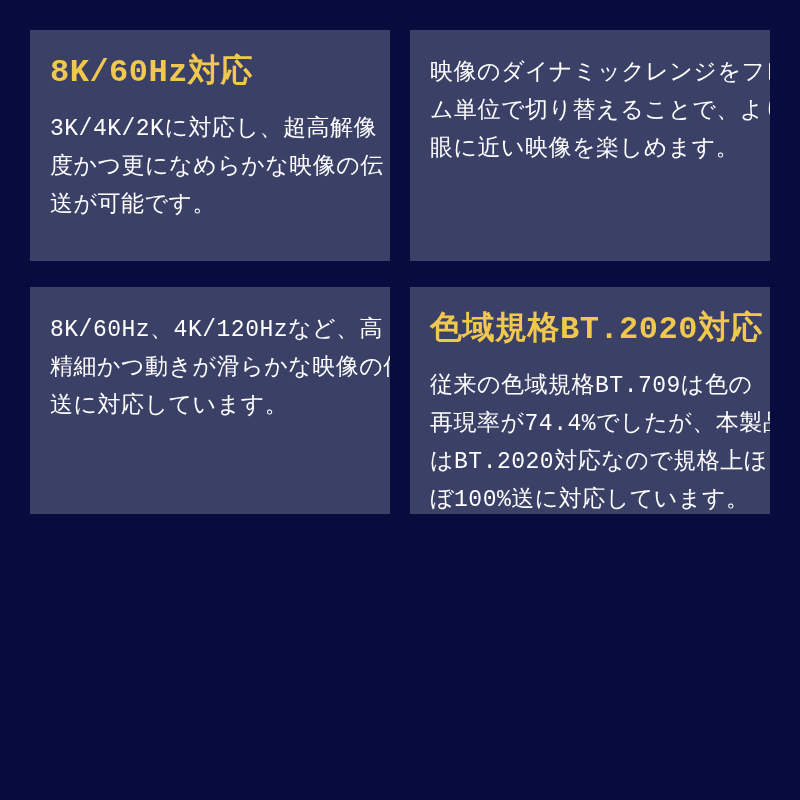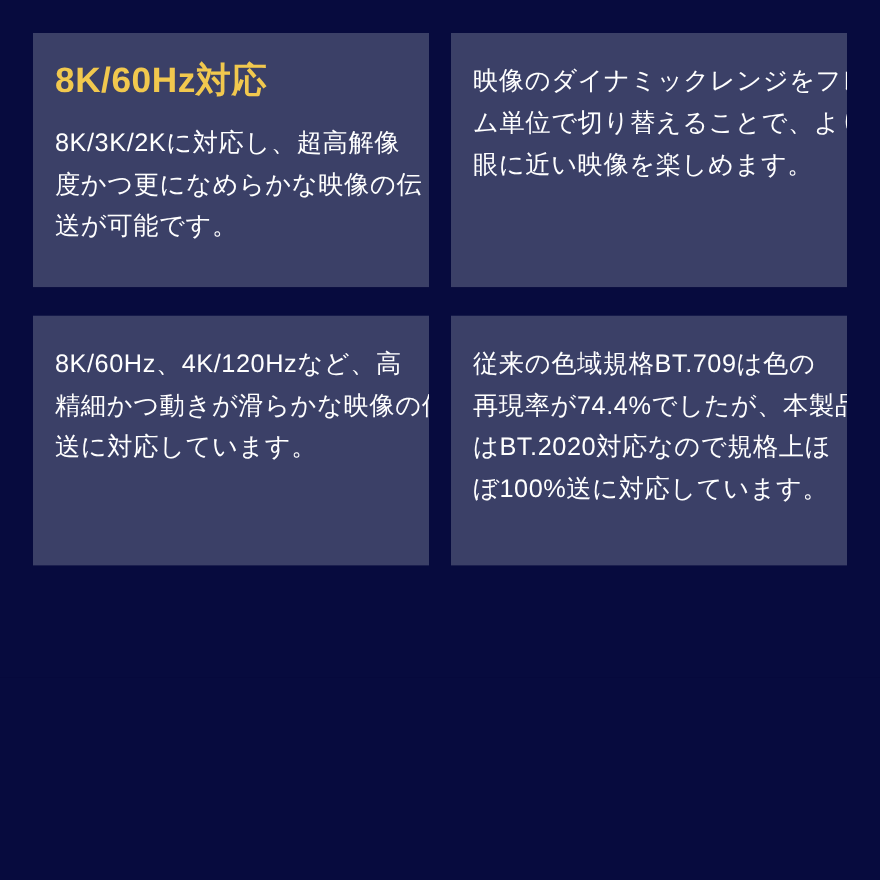--- a/index.html
+++ b/index.html
@@ -5,21 +5,21 @@
   html, body {
     margin: 0;
     padding: 0;
     background: #070b3e;
   }
   .canvas {
     position: relative;
     width: 800px;
     height: 616px;
     background: #070b3e;
-    font-family: Liberation Sans, sans-serif;
+    font-family: Liberation Mono, monospace;
     overflow: hidden;
   }
   .grid {
     position: absolute;
     left: 30px;
     top: 30px;
     width: 740px;
     display: grid;
     grid-template-columns: 360px 360px;
     grid-template-rows: 231px 227px 232px;
@@ -55,38 +55,39 @@
   }
 </style>
 </head>
 <body>
 
 <div class="canvas">
   <div class="grid">
 
     <section class="card">
       <h2 class="card-title">8K/60Hz対応</h2>
-      <p class="card-body">8K/3K/2Kに対応し、超高解像
+      <p class="card-body">3K/4K/2Kに対応し、超高解像
 度かつ更になめらかな映像の伝
 送が可能です。</p>
     </section>
 
     <section class="card">
       <p class="card-body">映像のダイナミックレンジをフレー
 ム単位で切り替えることで、より肉
 眼に近い映像を楽しめます。</p>
     </section>
 
     <section class="card">
       <p class="card-body">8K/60Hz、4K/120Hzなど、高
 精細かつ動きが滑らかな映像の伝
 送に対応しています。</p>
     </section>
 
     <section class="card">
+      <h2 class="card-title">色域規格BT.2020対応</h2>
       <p class="card-body">従来の色域規格BT.709は色の
 再現率が74.4%でしたが、本製品
 はBT.2020対応なので規格上ほ
 ぼ100%送に対応しています。</p>
     </section>
 
 
   </div>
 </div>
 

